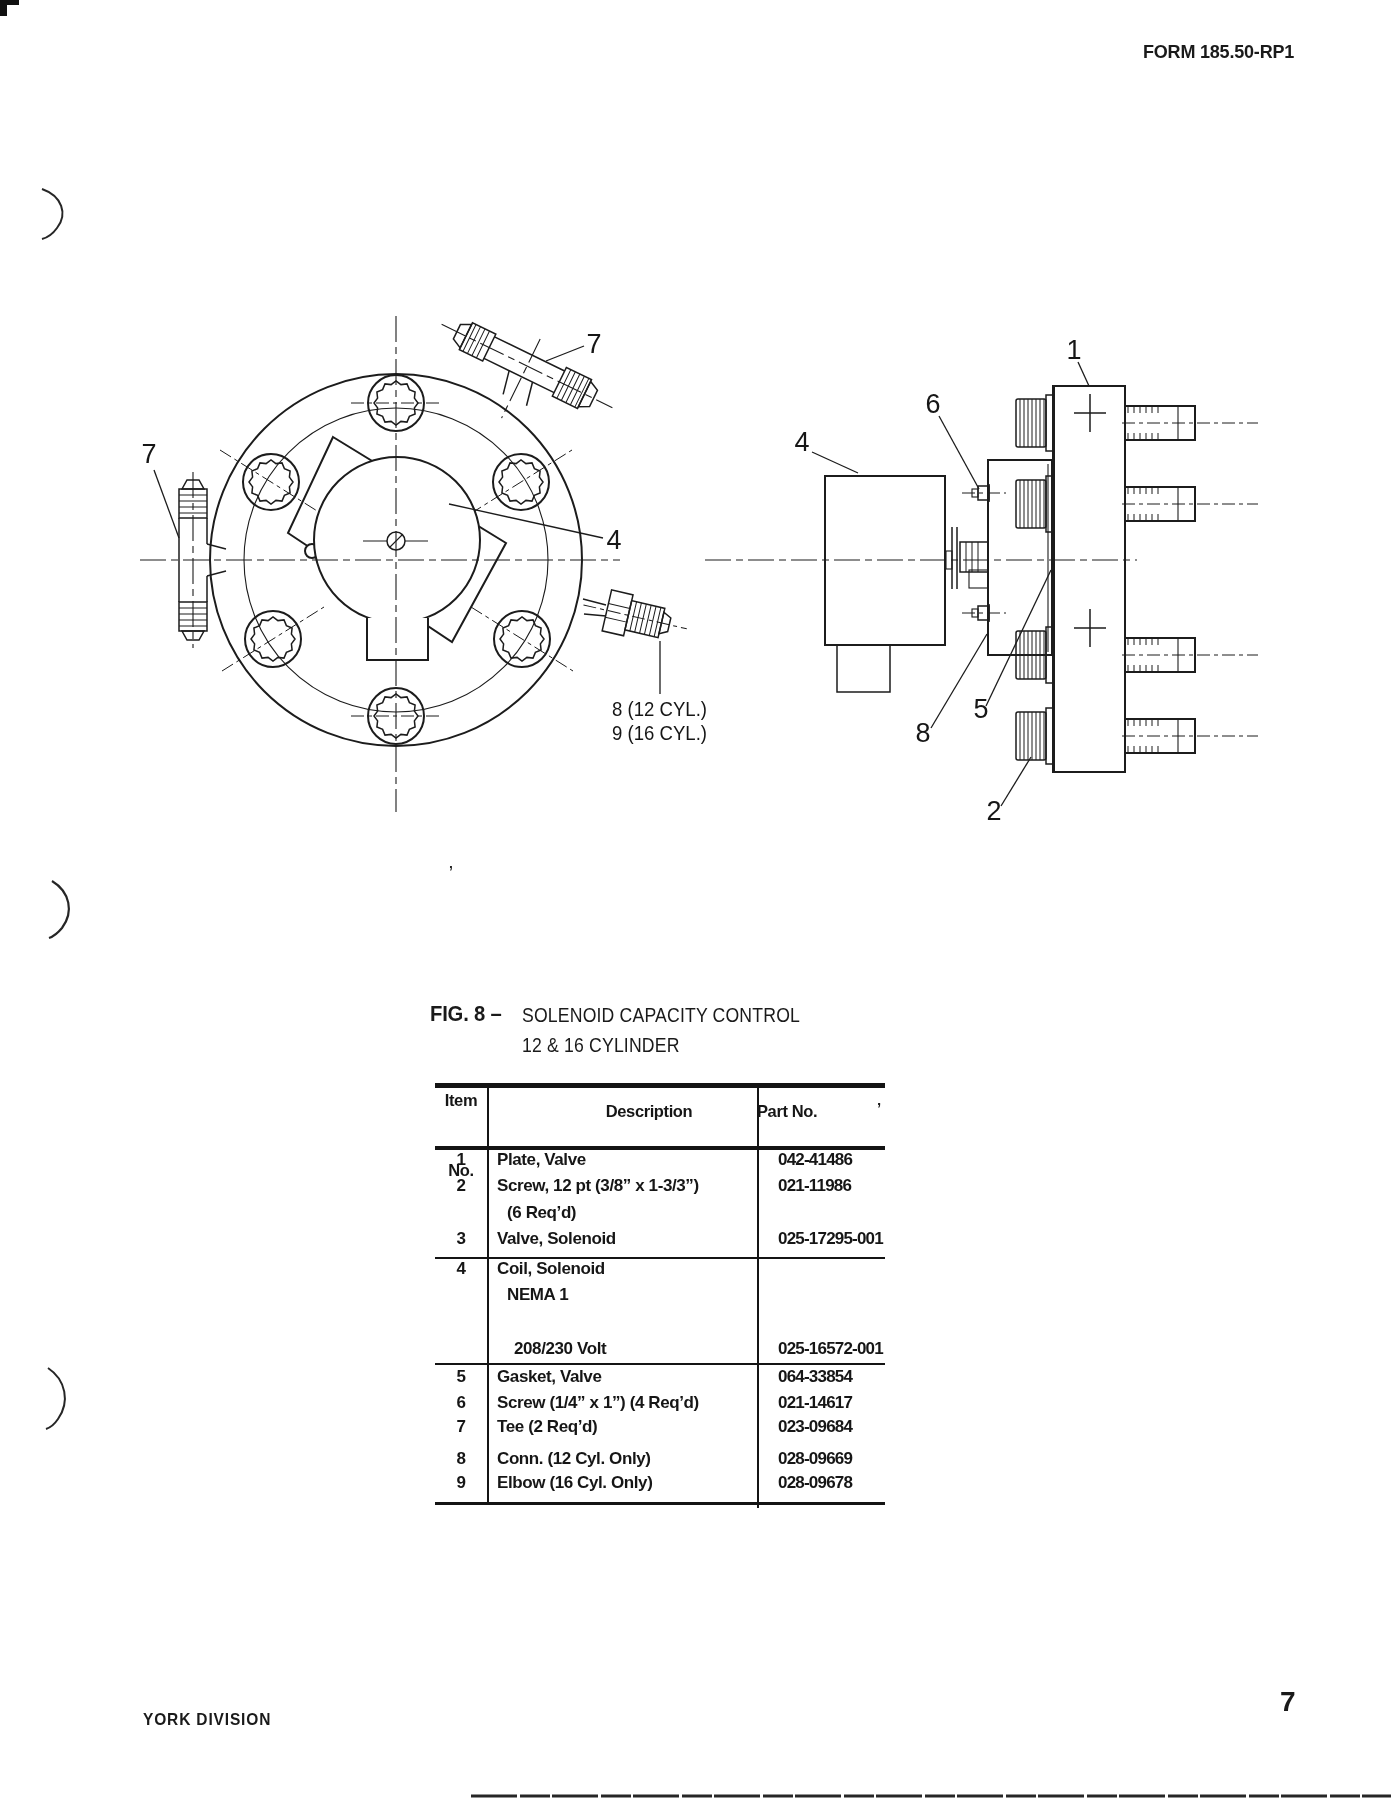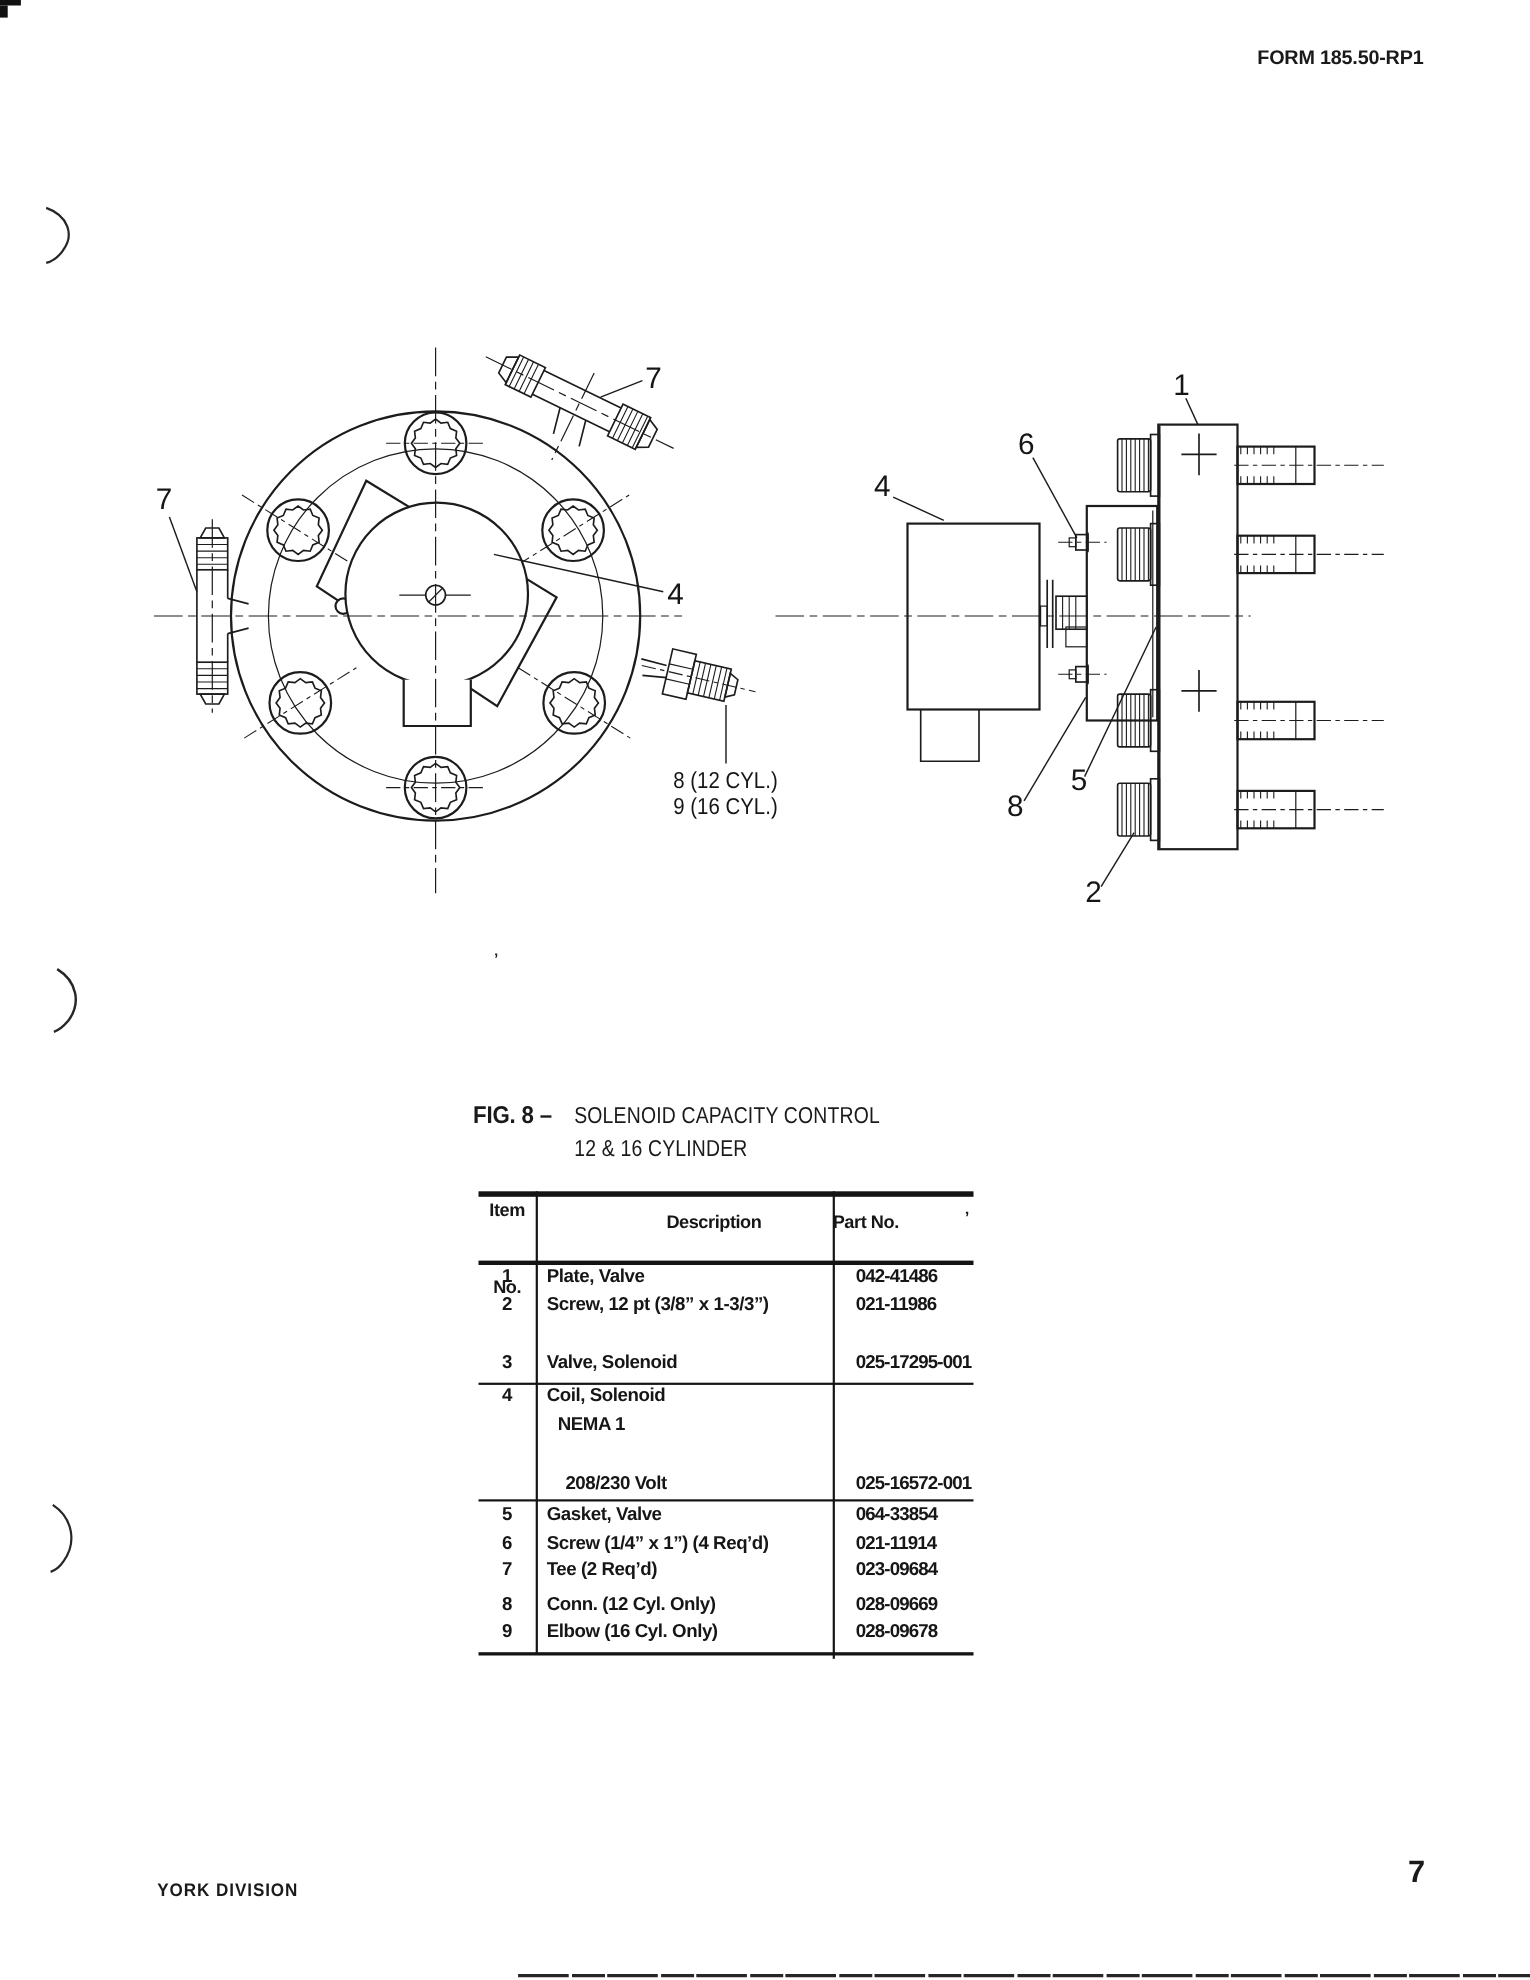--- a/index.html
+++ b/index.html
@@ -251,20 +251,25 @@
     <div class="tr" style="top:66px">
         <div class="td td-i">1</div>
         <div class="td td-d">Plate, Valve</div>
         <div class="td td-p">042-41486</div>
       </div>
     <div class="tr" style="top:92px">
         <div class="td td-i">2</div>
         <div class="td td-d">Screw, 12 pt (3/8” x 1-3/3”)</div>
         <div class="td td-p">021-11986</div>
       </div>
+    <div class="tr" style="top:119px">
+        <div class="td td-i"></div>
+        <div class="td td-d ind1">(6 Req’d)</div>
+        <div class="td td-p"></div>
+      </div>
     <div class="tr" style="top:145px">
         <div class="td td-i">3</div>
         <div class="td td-d">Valve, Solenoid</div>
         <div class="td td-p">025-17295-001</div>
       </div>
     <div class="tr" style="top:175px">
         <div class="td td-i">4</div>
         <div class="td td-d">Coil, Solenoid</div>
         <div class="td td-p"></div>
       </div>
@@ -279,21 +284,21 @@
         <div class="td td-p">025-16572-001</div>
       </div>
     <div class="tr" style="top:283px">
         <div class="td td-i">5</div>
         <div class="td td-d">Gasket, Valve</div>
         <div class="td td-p">064-33854</div>
       </div>
     <div class="tr" style="top:309px">
         <div class="td td-i">6</div>
         <div class="td td-d">Screw (1/4” x 1”) (4 Req’d)</div>
-        <div class="td td-p">021-11914</div>
+        <div class="td td-p">021-14617</div>
       </div>
     <div class="tr" style="top:333px">
         <div class="td td-i">7</div>
         <div class="td td-d">Tee (2 Req’d)</div>
         <div class="td td-p">023-09684</div>
       </div>
     <div class="tr" style="top:365px">
         <div class="td td-i">8</div>
         <div class="td td-d">Conn. (12 Cyl. Only)</div>
         <div class="td td-p">028-09669</div>

